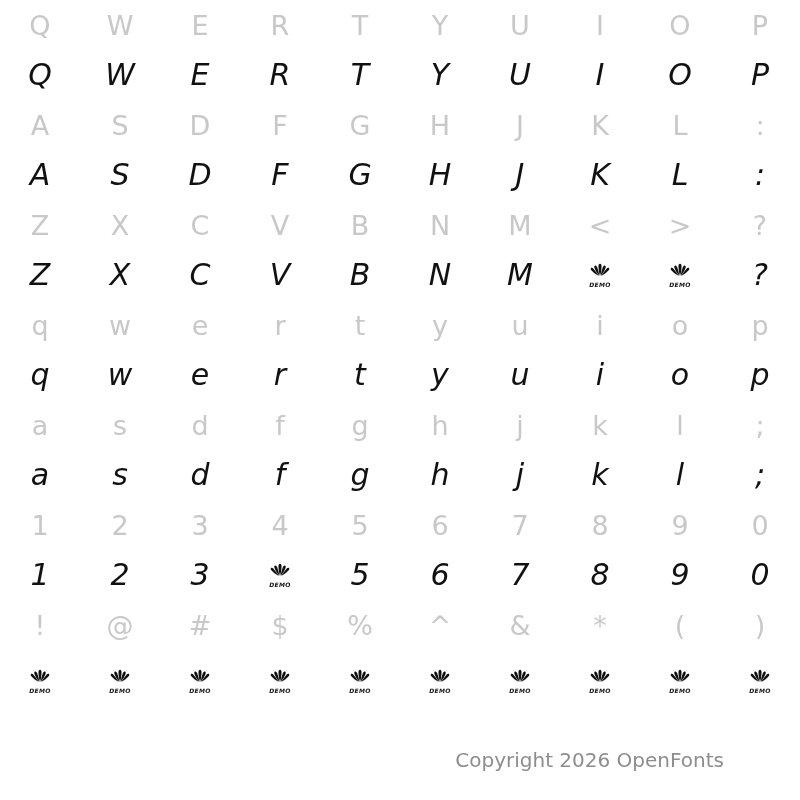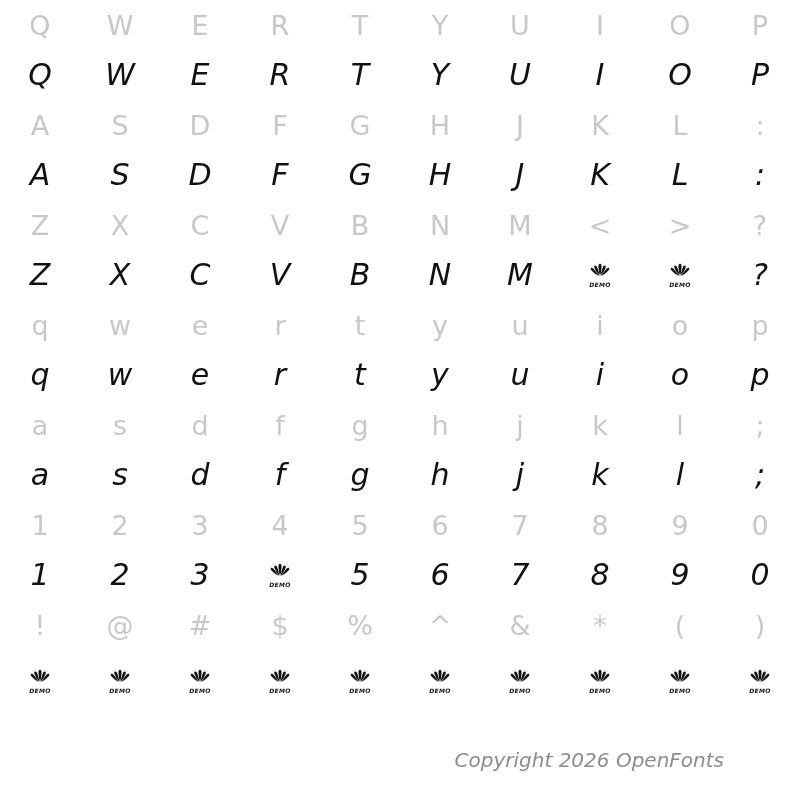--- a/index.html
+++ b/index.html
@@ -80,21 +80,20 @@
     line-height: 7px;
     white-space: nowrap;
   }
   .footer {
     position: absolute;
     right: 76px;
     bottom: 28px;
     color: #8d8d8d;
     font-size: 20px;
     font-family: "DejaVu Sans", sans-serif;
-    font-style: italic;
     white-space: nowrap;
   }
   .bottomrow {
     margin-top: 6px;
   }
 </style>
 </head>
 <body>
 
 <div id="sheet">

